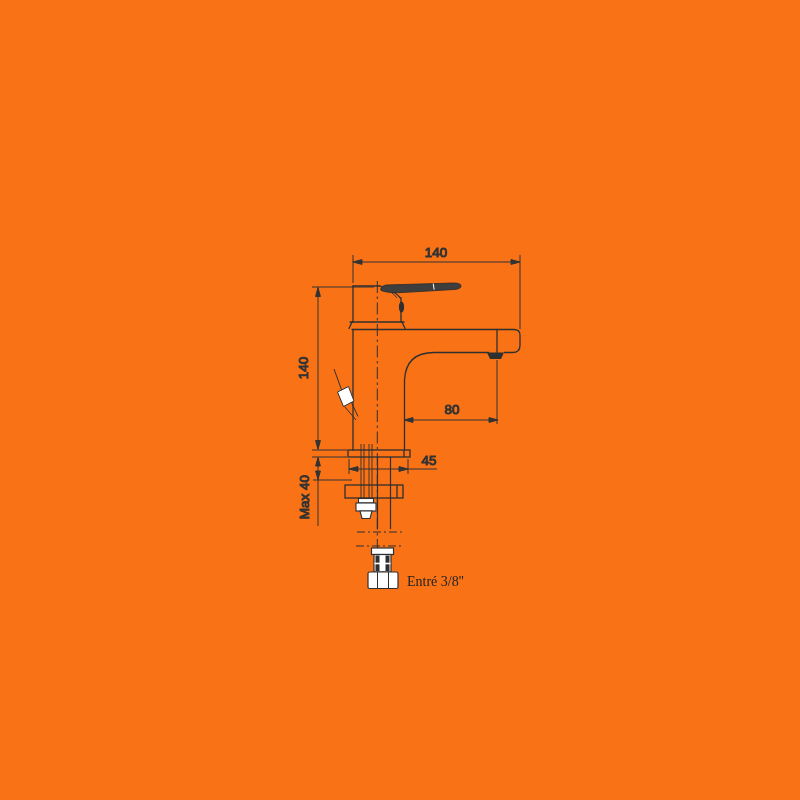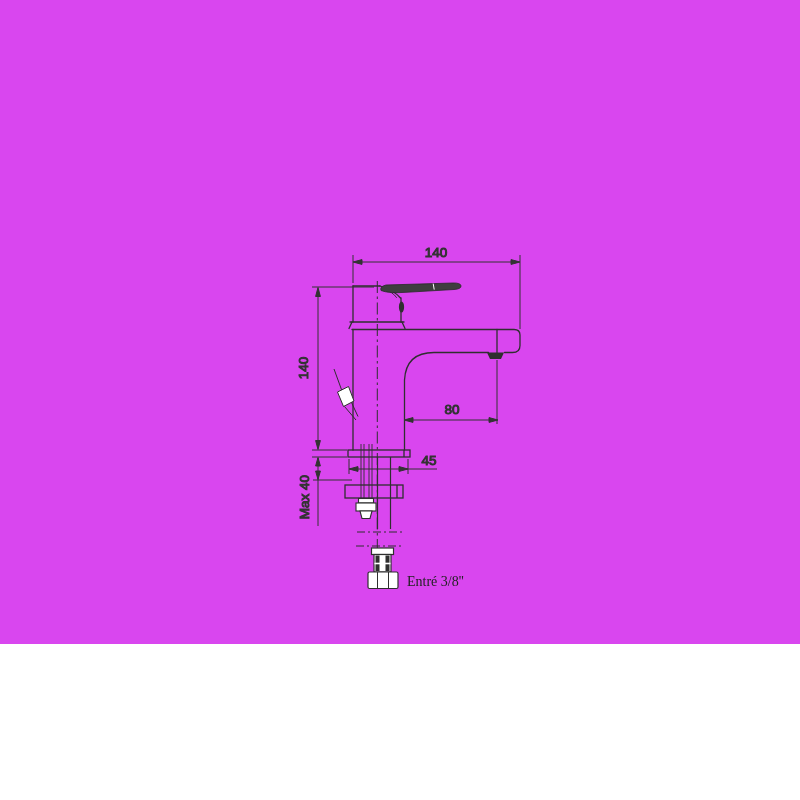--- a/index.html
+++ b/index.html
@@ -6,22 +6,22 @@
     margin: 0;
     padding: 0;
     background: #ffffff;
     width: 800px;
     height: 800px;
     font-family: "Liberation Sans", sans-serif;
   }
   .stage {
     position: relative;
     width: 800px;
-    height: 644px;
-    background: #d946ef;
+    height: 800px;
+    background: #f97316;
     overflow: hidden;
   }
   svg { display: block; }
   .dim-text {
     font-family: "Liberation Sans", sans-serif;
     font-size: 13.5px;
     fill: #333333;
   }
   .inlet-text {
     font-family: "Liberation Serif", serif;

